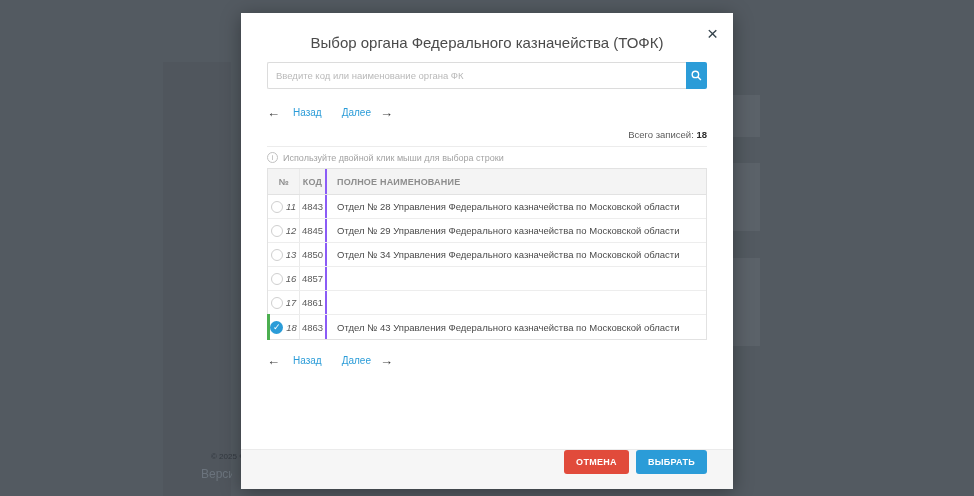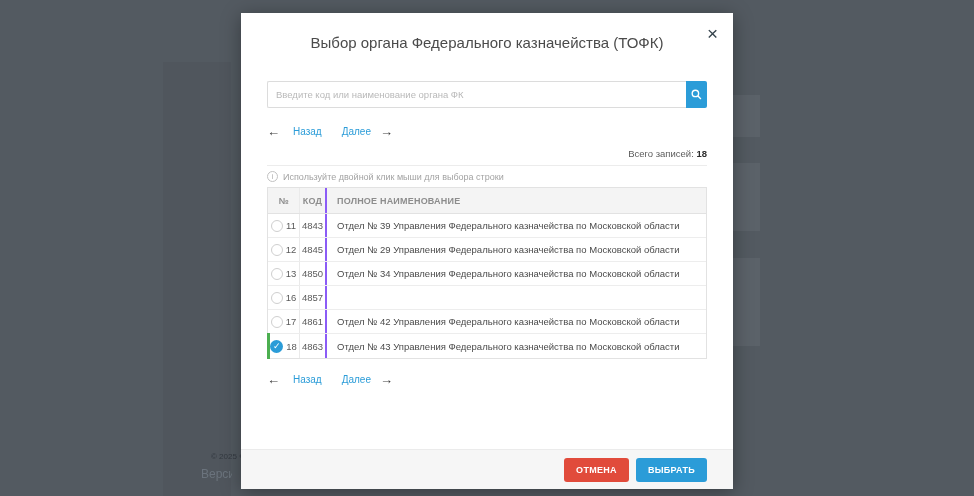--- a/index.html
+++ b/index.html
@@ -39,21 +39,21 @@
     position: absolute; top: 11px; right: 15px;
     font-size: 19px; line-height: 1; color: #36444d; cursor: pointer;
     font-weight: 400;
   }
 
   .title {
     margin-top: 21px; text-align: center;
     font-size: 15px; color: #4b4b4b; font-weight: 400;
   }
 
-  .search-row { display: flex; margin-top: 30px; height: 27px; }
+  .search-row { display: flex; margin-top: 11px; height: 27px; }
   .search-input {
     flex: 1; border: 1px solid #dcdcdc; border-right: none;
     border-radius: 2px 0 0 2px; padding: 0 8px;
     font-size: 9.5px; color: #444; outline: none;
     font-family: "Liberation Sans", sans-serif;
   }
   .search-input::placeholder { color: #b9b9b9; }
   .search-btn {
     width: 21px; border: none; background: #2b9cd8;
     border-radius: 0 2px 2px 0; cursor: pointer;
@@ -101,26 +101,26 @@
   .thead .c1, .thead .c2 { font-size: 9px; color: #8d8d8d; }
   .thead .c3 { font-size: 9px; color: #8d8d8d; font-weight: bold; }
   .radio {
     width: 12px; height: 12px; border: 1px solid #cfcfcf; border-radius: 50%;
     background: #fff; text-align: center;
   }
   .radio.checked {
     width: 13px; height: 13px; border: none; background: #2b9cd8;
     color: #fff; font-size: 9px; line-height: 13px;
   }
-  .num { font-size: 9.5px; color: #5a5a5a; }
+  .num { font-size: 9.5px; color: #5a5a5a; font-style: italic; }
 
   
   .modal-footer {
     height: 40px; background: #f6f6f6; border-top: 1px solid #ebebeb;
-    display: flex; align-items: center; justify-content: flex-end; gap: 7px;
+    display: flex; align-items: flex-start; justify-content: flex-end; gap: 7px;
     padding: 0 26px;
   }
   .btn {
     border: none; border-radius: 3px; color: #fff;
     font-size: 9px; font-weight: bold; letter-spacing: 0.3px;
     padding: 7px 12px; cursor: pointer;
     font-family: "Liberation Sans", sans-serif;
   }
   .btn-cancel { background: #e14b3b; }
   .btn-select { background: #2b9cd8; }
@@ -180,21 +180,21 @@
         <div class="c2">КОД</div>
         <div class="c3">ПОЛНОЕ НАИМЕНОВАНИЕ</div>
       </div>
       <div>
   <div class="trow">
     <div class="c1">
       <span class="radio"></span>
       <span class="num">11</span>
     </div>
     <div class="c2">4843</div>
-    <div class="c3">Отдел № 39 Управления Федерального казначейства по Московской области</div>
+    <div class="c3">Отдел № 28 Управления Федерального казначейства по Московской области</div>
   </div>
 
   <div class="trow">
     <div class="c1">
       <span class="radio"></span>
       <span class="num">12</span>
     </div>
     <div class="c2">4845</div>
     <div class="c3">Отдел № 29 Управления Федерального казначейства по Московской области</div>
   </div>
@@ -217,21 +217,20 @@
     </div>
     <div class="c2">4857</div>
   </div>
 
   <div class="trow">
     <div class="c1">
       <span class="radio"></span>
       <span class="num">17</span>
     </div>
     <div class="c2">4861</div>
-    <div class="c3">Отдел № 42 Управления Федерального казначейства по Московской области</div>
   </div>
 
   <div class="trow selected">
     <div class="c1">
       <span class="radio checked">✓</span>
       <span class="num">18</span>
     </div>
     <div class="c2">4863</div>
     <div class="c3">Отдел № 43 Управления Федерального казначейства по Московской области</div>
   </div>

